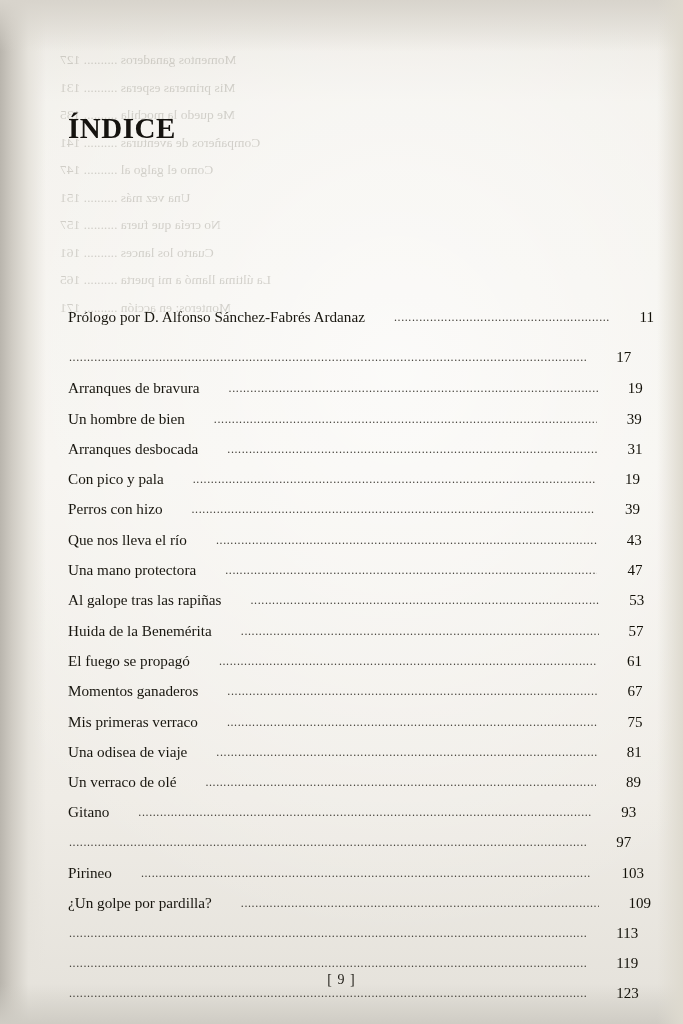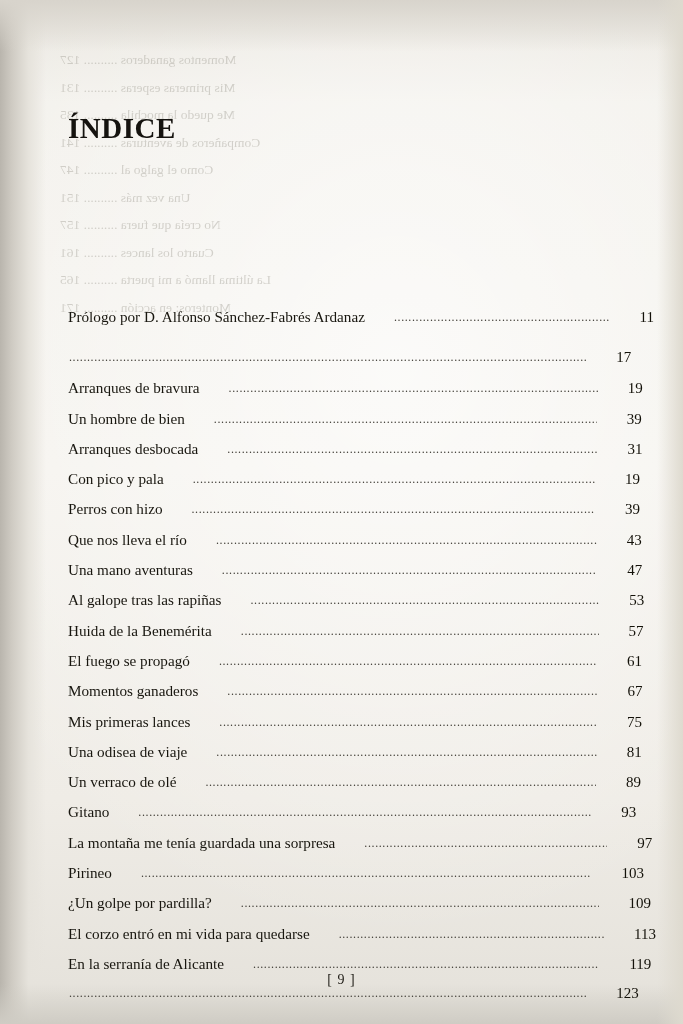--- a/index.html
+++ b/index.html
@@ -193,21 +193,21 @@
         <span class="toc-label">Perros con hizo</span>
         <span class="toc-dots">........................................................................................................................................................</span>
         <span class="toc-page">39</span>
       </div>
       <div class="toc-entry">
         <span class="toc-label">Que nos lleva el río</span>
         <span class="toc-dots">........................................................................................................................................................</span>
         <span class="toc-page">43</span>
       </div>
       <div class="toc-entry">
-        <span class="toc-label">Una mano aventuras</span>
+        <span class="toc-label">Una mano protectora</span>
         <span class="toc-dots">........................................................................................................................................................</span>
         <span class="toc-page">47</span>
       </div>
       <div class="toc-entry">
         <span class="toc-label">Al galope tras las rapiñas</span>
         <span class="toc-dots">........................................................................................................................................................</span>
         <span class="toc-page">53</span>
       </div>
       <div class="toc-entry">
         <span class="toc-label">Huida de la Benemérita</span>
@@ -218,61 +218,58 @@
         <span class="toc-label">El fuego se propagó</span>
         <span class="toc-dots">........................................................................................................................................................</span>
         <span class="toc-page">61</span>
       </div>
       <div class="toc-entry">
         <span class="toc-label">Momentos ganaderos</span>
         <span class="toc-dots">........................................................................................................................................................</span>
         <span class="toc-page">67</span>
       </div>
       <div class="toc-entry">
-        <span class="toc-label">Mis primeras lances</span>
+        <span class="toc-label">Mis primeras verraco</span>
         <span class="toc-dots">........................................................................................................................................................</span>
         <span class="toc-page">75</span>
       </div>
       <div class="toc-entry">
         <span class="toc-label">Una odisea de viaje</span>
         <span class="toc-dots">........................................................................................................................................................</span>
         <span class="toc-page">81</span>
       </div>
       <div class="toc-entry">
         <span class="toc-label">Un verraco de olé</span>
         <span class="toc-dots">........................................................................................................................................................</span>
         <span class="toc-page">89</span>
       </div>
       <div class="toc-entry">
         <span class="toc-label">Gitano</span>
         <span class="toc-dots">........................................................................................................................................................</span>
         <span class="toc-page">93</span>
       </div>
       <div class="toc-entry">
-        <span class="toc-label">La montaña me tenía guardada una sorpresa</span>
         <span class="toc-dots">........................................................................................................................................................</span>
         <span class="toc-page">97</span>
       </div>
       <div class="toc-entry">
         <span class="toc-label">Pirineo</span>
         <span class="toc-dots">........................................................................................................................................................</span>
         <span class="toc-page">103</span>
       </div>
       <div class="toc-entry">
         <span class="toc-label">¿Un golpe por pardilla?</span>
         <span class="toc-dots">........................................................................................................................................................</span>
         <span class="toc-page">109</span>
       </div>
       <div class="toc-entry">
-        <span class="toc-label">El corzo entró en mi vida para quedarse</span>
         <span class="toc-dots">........................................................................................................................................................</span>
         <span class="toc-page">113</span>
       </div>
       <div class="toc-entry">
-        <span class="toc-label">En la serranía de Alicante</span>
         <span class="toc-dots">........................................................................................................................................................</span>
         <span class="toc-page">119</span>
       </div>
       <div class="toc-entry">
         <span class="toc-dots">........................................................................................................................................................</span>
         <span class="toc-page">123</span>
       </div>
     </div>
 
   <div class="folio">[ 9 ]</div>

